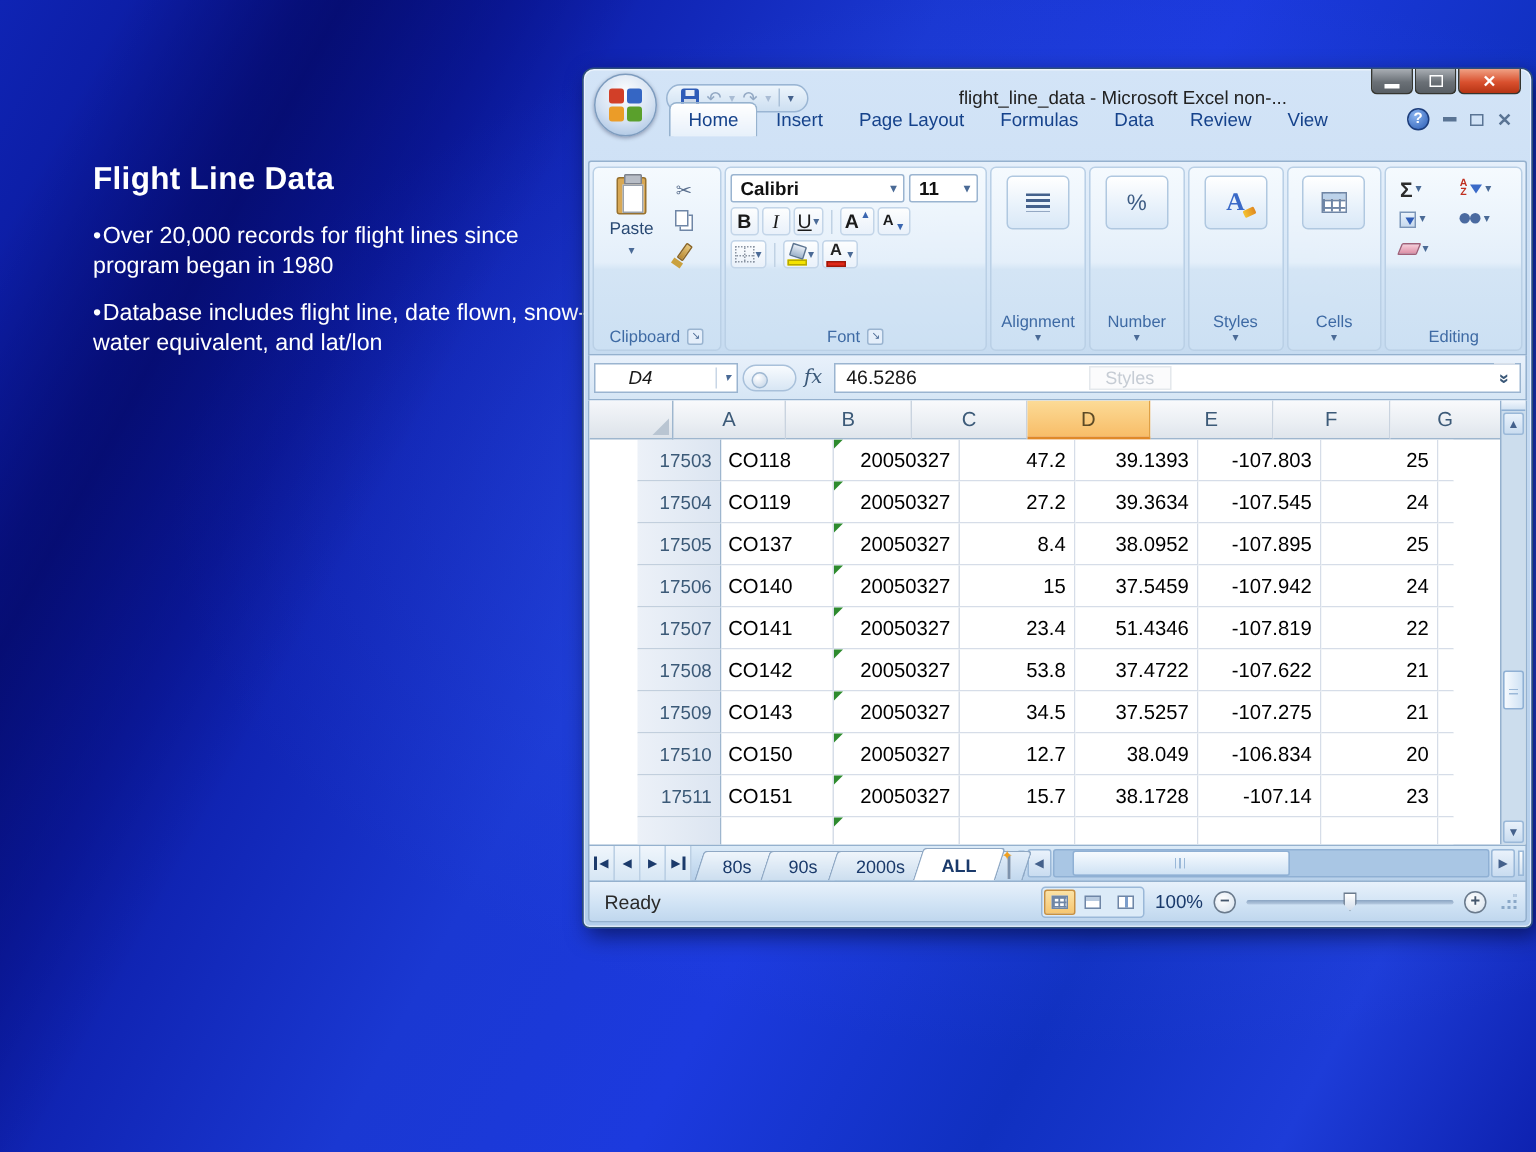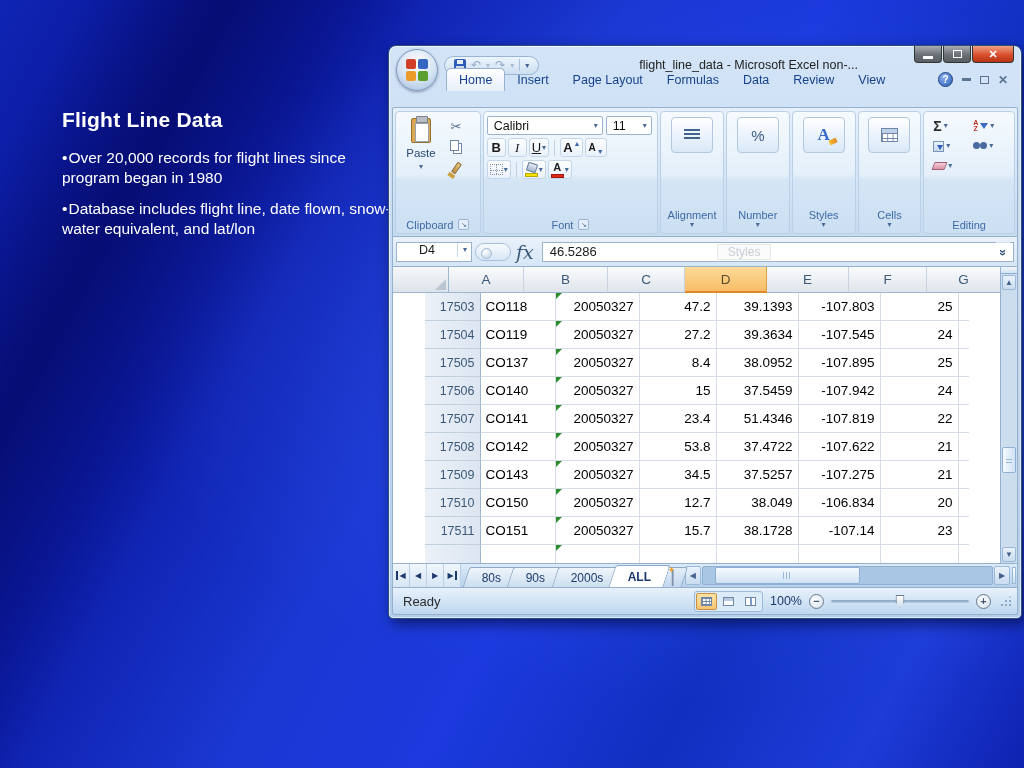--- a/index.html
+++ b/index.html
@@ -110,21 +110,21 @@
   .clip-small{ display:flex; flex-direction:column; gap:3px; padding-top:3px; }
   .sibtn{ width:24px; height:18px; display:flex; align-items:center; justify-content:center; }
   .cut-g{ font-size:13px; color:#5a6f8e; }
   .copy-ic{ width:9px; height:11px; background:#fff; border:1px solid #6f86a6; box-shadow:3px 3px 0 -1px #fff, 3px 3px 0 0 #6f86a6; margin:-3px 0 0 -3px; }
   .painter-ic{ width:5px; height:12px; background:linear-gradient(#e8c87a,#b98a34); border:1px solid #8a6424; transform:rotate(35deg); border-radius:1px; }
   .painter-ic::after{ content:""; display:block; width:7px; height:4px; background:#caa13e; margin:12px 0 0 -2px; }
 
   
   .gr-font{ width:176px; }
   .font-r1{ display:flex; gap:3px; margin:2px 1px 3px; }
-  .combo{ background:#fff; border:1px solid #9ab4d0; border-radius:2px; height:19px; font-size:12.5px; display:flex; align-items:center; padding:0 4px 0 6px; color:#111; }
+  .combo{ background:#fff; border:1px solid #9ab4d0; border-radius:2px; height:19px; font-size:12.5px; display:flex; align-items:center; padding:0 4px 0 6px; color:#111;font-weight:bold; }
   .combo .drop{ margin-left:auto; padding-left:4px; }
   .combo.fname{ width:116px; } .combo.fsize{ width:46px; }
   .font-r2, .font-r3{ display:flex; align-items:center; gap:2px; margin:0 1px 3px; }
   .fbtn{ min-width:19px; height:19px; border:1px solid #c3d5e8; border-radius:3px; background:linear-gradient(#fdfefe,#e9f1fa); display:flex; align-items:center; justify-content:center; padding:0 2px; gap:1px; }
   .b-b{ font-weight:bold; font-size:13px; }
   .b-i{ font-style:italic; font-family:"Liberation Serif",serif; font-size:13px; }
   .b-u{ text-decoration:underline; font-size:13px; }
   .bigA{ font-size:13px; font-weight:bold; }
   .tinyA{ font-size:10px; font-weight:bold; }
   .caret-up{ color:#3a66b0; font-size:7px; margin:-8px 0 0 0; } .caret-dn{ color:#3a66b0; font-size:7px; margin:8px 0 0 0; }
@@ -158,25 +158,25 @@
   .funnel{ width:0; height:0; border-left:4px solid transparent; border-right:4px solid transparent; border-top:6px solid #3a6ac8; }
   .fill-ic{ width:11px; height:11px; border:1px solid #7a95b8; background:linear-gradient(#eaf2fb,#c6d9ee); position:relative; }
   .fill-ic::after{ content:""; position:absolute; left:2.5px; top:3px; border-left:3px solid transparent; border-right:3px solid transparent; border-top:5px solid #2f5cb8; }
   .binoc{ width:14px; height:8px; position:relative; }
   .binoc::before, .binoc::after{ content:""; position:absolute; top:0; width:7px; height:7px; border-radius:50%; background:#4a6aa0; }
   .binoc::before{ left:0; } .binoc::after{ right:0; }
   .eraser-ic{ width:13px; height:8px; background:linear-gradient(#f6cdd9,#dd8fa6); border:1px solid #a06078; transform:skewX(-22deg); border-radius:1px; }
 
   
   .fbar{ height:30px; background:linear-gradient(#e9f1fb,#d6e6f5); border:1px solid #95b1ce; border-top:none; display:flex; align-items:center; padding:0 3px; }
-  .namebox{ width:76px; height:20px; background:#fff; border:1px solid #9ab4d0; display:flex; align-items:flex-start; font-size:12.5px; padding:0 4px 0 22px; }
+  .namebox{ width:96px; height:20px; background:#fff; border:1px solid #9ab4d0; display:flex; align-items:center; font-size:12.5px; padding:0 4px 0 22px;font-style:italic; }
   .namebox .drop{ margin-left:auto; border-left:1px solid #c8d6e6; padding-left:5px; height:14px; display:flex; align-items:center; }
   .fpill{ width:36px; height:18px; border-radius:9px; border:1px solid #a8c0da; background:linear-gradient(#f8fbfe,#d8e6f4); margin:0 3px; position:relative; }
   .fpill::before{ content:""; position:absolute; left:5px; top:4px; width:9px; height:9px; border-radius:50%; background:radial-gradient(circle at 35% 30%, #fff,#c0d2e6); border:1px solid #9fb8d2; }
-  .fx{ font-family:"DejaVu Serif", serif; font-style:italic; font-size:19px; color:#3a5878; padding:0 8px 0 2px; }
+  .fx{ font-family:"DejaVu Serif", serif; font-style:italic; font-size:13px; color:#3a5878; padding:0 8px 0 2px; }
   .fvalue{ flex:1; height:20px; background:#fff; border:1px solid #9ab4d0; display:flex; align-items:center; font-size:13px; padding-left:7px; position:relative; }
   .ghost{ position:absolute; left:37%; color:#c6ccd4; font-size:12px; border:1px solid #e4e8ec; background:#fbfbfc; padding:0 10px; }
   .fchevron{ margin-left:auto; width:20px; text-align:center; color:#3a5878; font-weight:bold; font-size:12px; transform:rotate(90deg); border-left:1px solid #d8e0ea; }
 
   
   .grid{ flex:1; display:flex; flex-direction:column; background:#fff; border:1px solid #95b1ce; border-top:none; position:relative; overflow:hidden; padding-right:17px; }
   .ghead{ display:flex; height:26px; flex:0 0 26px; }
   .corner{ width:56px; flex:0 0 56px; background:linear-gradient(#f5f7fa,#dde3ea); border-right:1px solid #9eb6ce; border-bottom:1px solid #9eb6ce; position:relative; }
   .corner::after{ content:""; position:absolute; right:2px; bottom:2px; width:0; height:0; border-bottom:11px solid #b9c5d2; border-left:11px solid transparent; }
   .gcol{ border-right:1px solid #c9d3df; border-bottom:1px solid #9eb6ce; background:linear-gradient(#f9fafc,#eaeef3 60%,#dfe5ec); color:#3c5a78; font-size:13.5px; display:flex; align-items:center; justify-content:center; }

